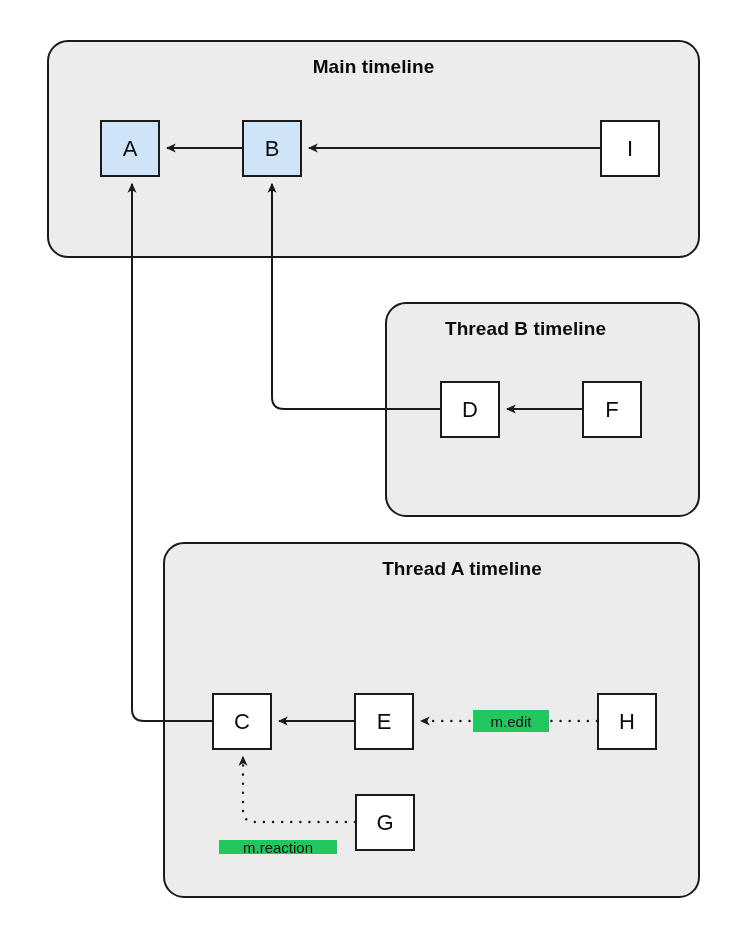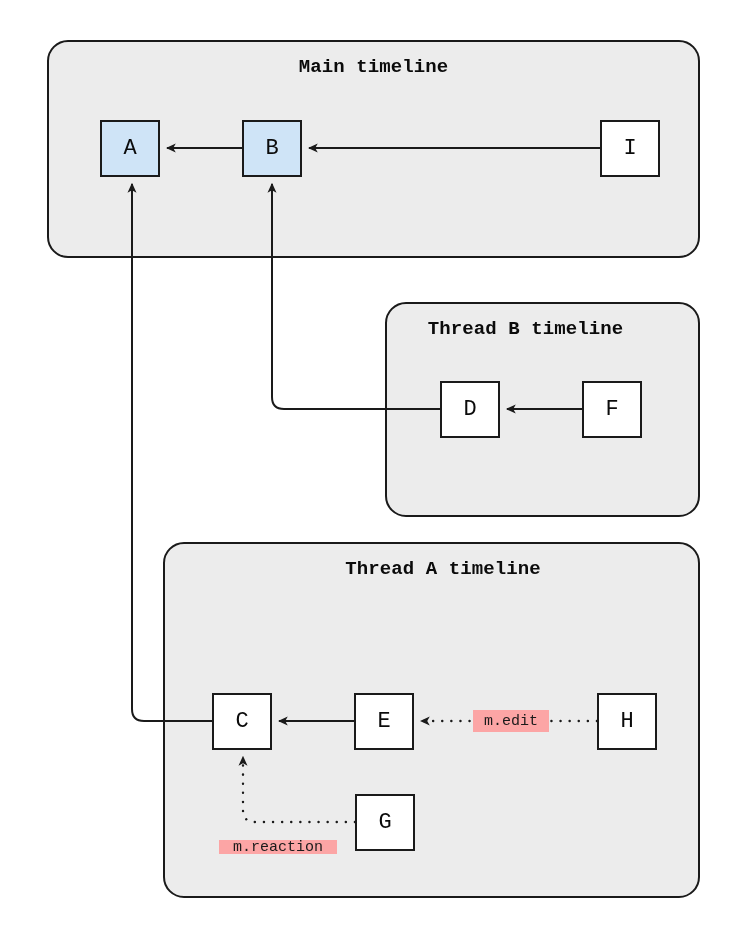--- a/index.html
+++ b/index.html
@@ -1,31 +1,31 @@
 <!DOCTYPE html>
 <html><head>
 <meta charset="utf-8">
 <title>Timeline diagram</title>
 <style>
   html,body{margin:0;padding:0;background:#ffffff;}
   body{width:756px;height:942px;position:relative;overflow:hidden;
        font-family:"Liberation Sans","DejaVu Sans",sans-serif;}
-  #stage{position:absolute;left:0;top:0;width:756px;height:942px;font-family:Liberation Mono, monospace;}
+  #stage{position:absolute;left:0;top:0;width:756px;height:942px;}
   svg.layer{position:absolute;left:0;top:0;width:756px;height:942px;}
   .grp-title{
     position:absolute;text-align:center;font-weight:bold;
     font-size:19px;color:#0b0b0b;letter-spacing:.1px;white-space:nowrap;
   }
   .nodelabel{
     position:absolute;display:flex;align-items:center;justify-content:center;
     font-size:22px;color:#0b0b0b;pointer-events:none;
   }
   .edgelabel{
     position:absolute;display:flex;align-items:center;justify-content:center;
-    font-size:15px;color:#1a1a1a;background:#fca5a5;white-space:nowrap;
+    font-size:15px;color:#1a1a1a;background:#22c55e;white-space:nowrap;
     padding:0 1px;
   }
 </style>
 </head>
 <body>
 
 <div id="stage">
 
   <svg class="layer" id="groups-layer" viewBox="0 0 756 942" xmlns="http://www.w3.org/2000/svg">
       <rect x="48" y="41" width="651" height="216" rx="20" ry="20" fill="#ececec" stroke="#1a1a1a" stroke-width="2"></rect>
@@ -60,21 +60,21 @@
       <rect x="583" y="382" width="58" height="55" fill="#ffffff" stroke="#1a1a1a" stroke-width="2"></rect>
       <rect x="213" y="694" width="58" height="55" fill="#ffffff" stroke="#1a1a1a" stroke-width="2"></rect>
       <rect x="355" y="694" width="58" height="55" fill="#ffffff" stroke="#1a1a1a" stroke-width="2"></rect>
       <rect x="598" y="694" width="58" height="55" fill="#ffffff" stroke="#1a1a1a" stroke-width="2"></rect>
       <rect x="356" y="795" width="58" height="55" fill="#ffffff" stroke="#1a1a1a" stroke-width="2"></rect>
     </svg>
 
   <div id="labels-layer">
       <div class="grp-title" style="left: 47px; top: 56px; width: 653px;">Main timeline</div>
       <div class="grp-title" style="left: 385px; top: 318px; width: 281px;">Thread B timeline</div>
-      <div class="grp-title" style="left: 149px; top: 558px; width: 588px;">Thread A timeline</div>
+      <div class="grp-title" style="left: 168px; top: 558px; width: 588px;">Thread A timeline</div>
       <div class="edgelabel" style="left: 473px; top: 710px; width: 74px; height: 22px;">m.edit</div>
       <div class="edgelabel" style="left: 219px; top: 840px; width: 116px; height: 14px;">m.reaction</div>
       <div class="nodelabel" style="left: 100px; top: 120px; width: 60px; height: 57px;">A</div>
       <div class="nodelabel" style="left: 242px; top: 120px; width: 60px; height: 57px;">B</div>
       <div class="nodelabel" style="left: 600px; top: 120px; width: 60px; height: 57px;">I</div>
       <div class="nodelabel" style="left: 440px; top: 381px; width: 60px; height: 57px;">D</div>
       <div class="nodelabel" style="left: 582px; top: 381px; width: 60px; height: 57px;">F</div>
       <div class="nodelabel" style="left: 212px; top: 693px; width: 60px; height: 57px;">C</div>
       <div class="nodelabel" style="left: 354px; top: 693px; width: 60px; height: 57px;">E</div>
       <div class="nodelabel" style="left: 597px; top: 693px; width: 60px; height: 57px;">H</div>

